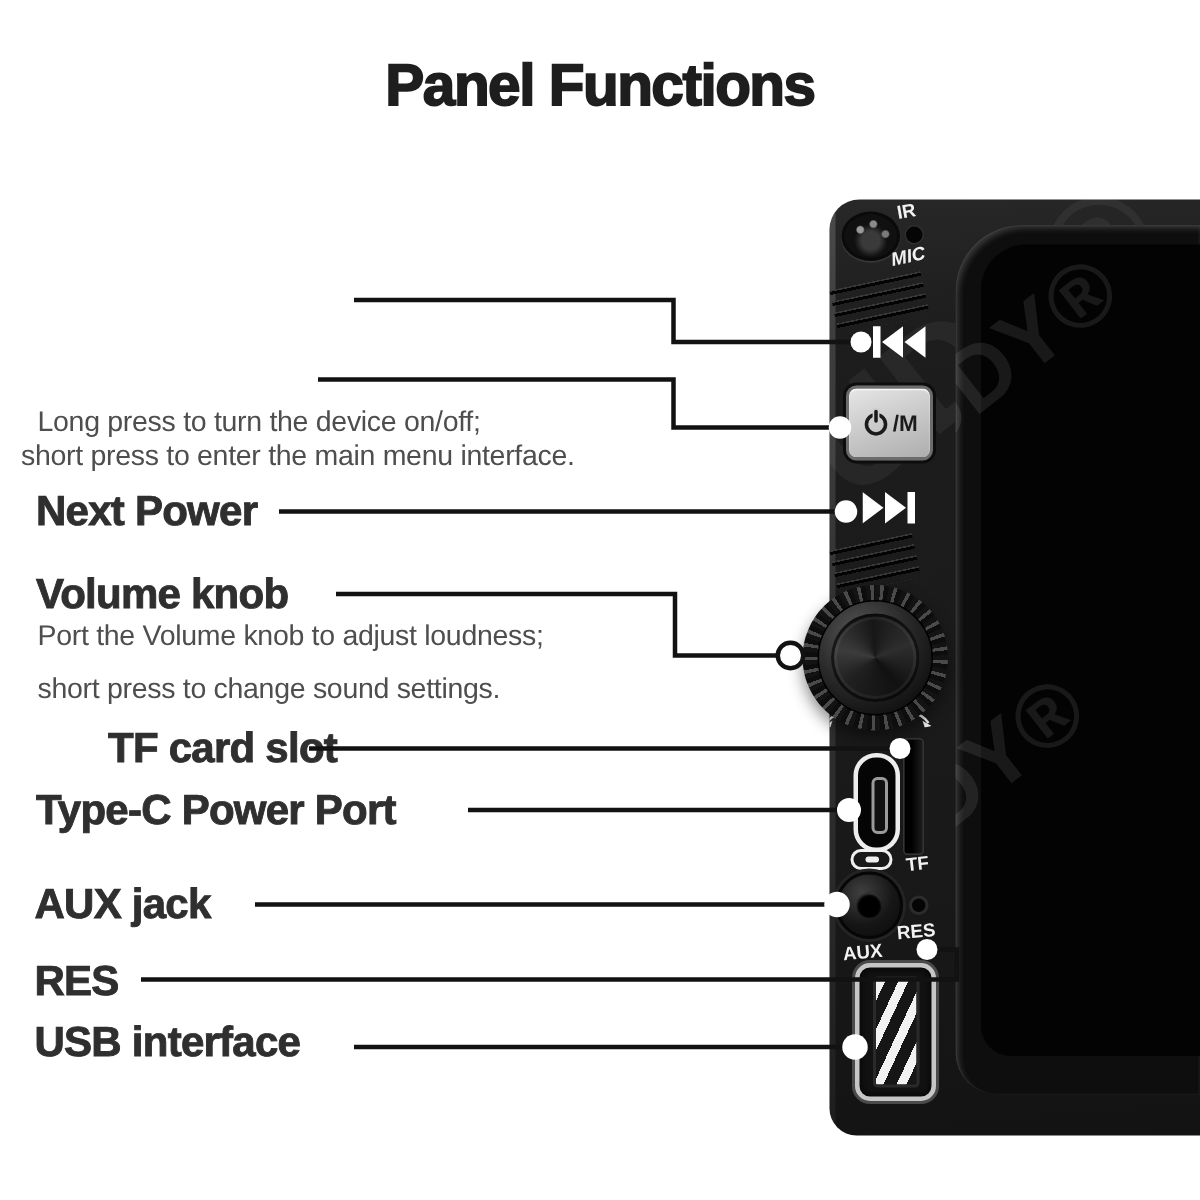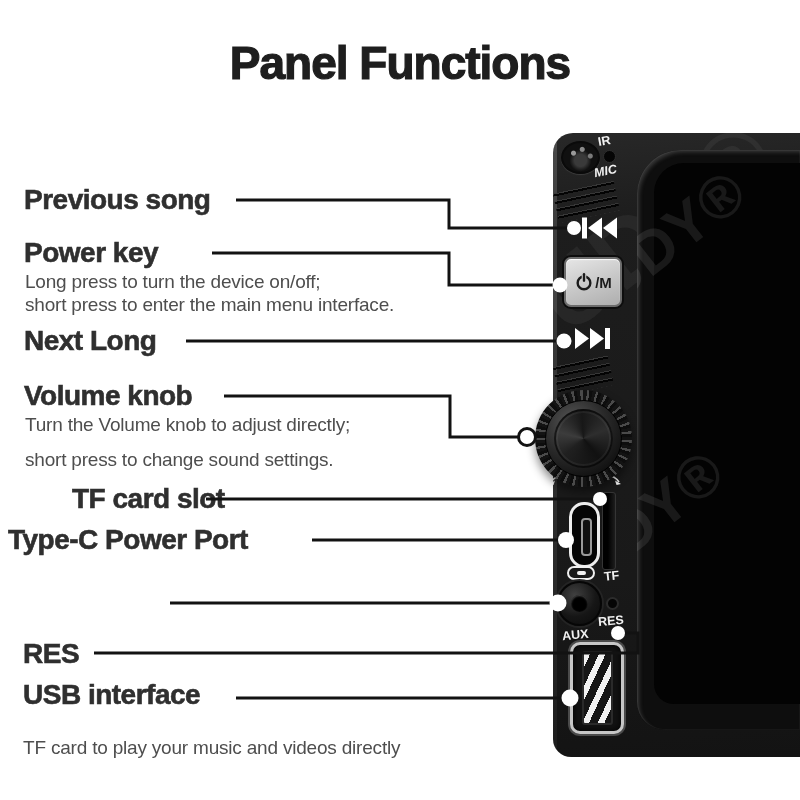--- a/index.html
+++ b/index.html
@@ -1,21 +1,21 @@
 <!DOCTYPE html>
 <html><head>
 <meta charset="utf-8">
 <style>
   html,body{margin:0;padding:0;background:#fff;}
   .stage{position:relative;width:800px;height:800px;background:#fff;overflow:hidden;
          font-family:"Liberation Sans",sans-serif;}
 
   
   .page-title{position:absolute;left:0;right:0;top:36px;text-align:center;
-    font-size:46px;font-weight:700;color:#1e1e1e;letter-spacing:-1px;
+    font-size:39px;font-weight:700;color:#1e1e1e;letter-spacing:-1px;
     -webkit-text-stroke:1.2px #1e1e1e;}
 
   
   .co-label{position:absolute;font-size:28px;font-weight:700;color:#2f2f2f;
     letter-spacing:-0.5px;-webkit-text-stroke:0.6px #2f2f2f;white-space:nowrap;}
   .co-desc{position:absolute;font-size:19px;color:#4e4e4e;white-space:nowrap;letter-spacing:-0.2px;}
 
   
   .leaders{position:absolute;left:0;top:0;z-index:30;pointer-events:none;}
 
@@ -102,38 +102,36 @@
     background:repeating-linear-gradient(115deg,#f2f2f2 0 6px,#161616 6px 14px);
     border:2px solid #2a2a2a;}
 </style>
 </head>
 <body>
 
 <div class="stage">
 
   <div class="page-title">Panel Functions</div>
 
-  <div class="co-label" style="left:24px;top:184px;">Previous song</div>
-
-  <div class="co-label" style="left:24px;top:237px;">Power key</div>
+
   <div class="co-desc" style="left:25px;top:271px;">Long press to turn the device on/off;</div>
-  <div class="co-desc" style="left:25px;top:294px;">short press to enter the main menu interface.</div>
-
-  <div class="co-label" style="left:24px;top:325px;">Next Long</div>
+  <div class="co-desc" style="left:14px;top:294px;">short press to enter the main menu interface.</div>
+
+  <div class="co-label" style="left:24px;top:325px;">Next Power</div>
 
   <div class="co-label" style="left:24px;top:380px;">Volume knob</div>
-  <div class="co-desc" style="left:25px;top:414px;">Turn the Volume knob to adjust directly;</div>
+  <div class="co-desc" style="left:25px;top:414px;">Port the Volume knob to adjust loudness;</div>
   <div class="co-desc" style="left:25px;top:449px;">short press to change sound settings.</div>
 
   <div class="co-label" style="left:24px;top:483px;margin-left:48px;">TF card slot</div>
-  <div class="co-label" style="left:8px;top:524px;">Type-C Power Port</div>
+  <div class="co-label" style="left:24px;top:524px;">Type-C Power Port</div>
+  <div class="co-label" style="left:23px;top:587px;">AUX jack</div>
   <div class="co-label" style="left:23px;top:638px;">RES</div>
 
   <div class="co-label" style="left:23px;top:679px;">USB interface</div>
-  <div class="co-desc" style="left:23px;top:737px;">TF card to play your music and videos directly</div>
 
   <div class="device">
 
     <div class="strip-clip">
       <div class="strip-watermark">UDY®</div>
 
       <div class="ir-sensor"></div>
       <div class="dev-txt" style="left:45px;top:1px;transform:rotate(-10deg);">IR</div>
       <div class="mic-hole"></div>
       <div class="dev-txt" style="left:41px;top:31px;font-style:italic;transform:rotate(-12deg);">MIC</div>

